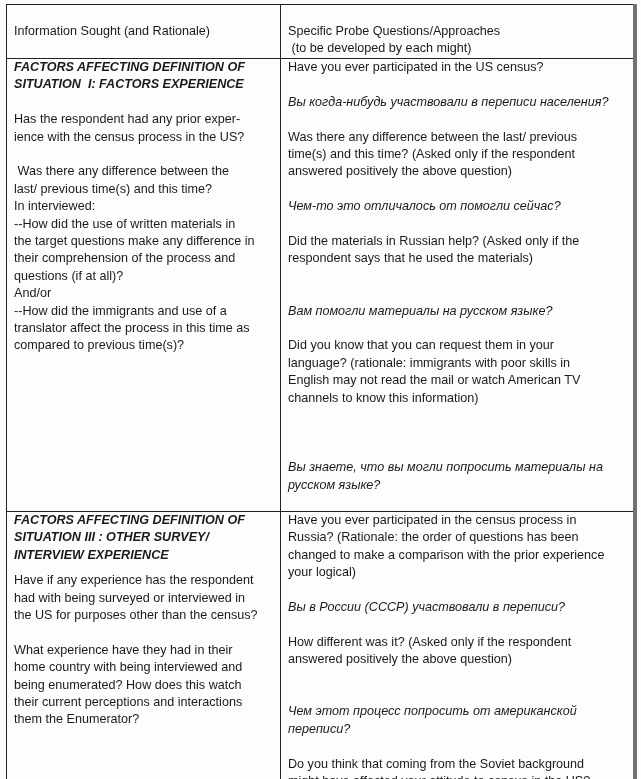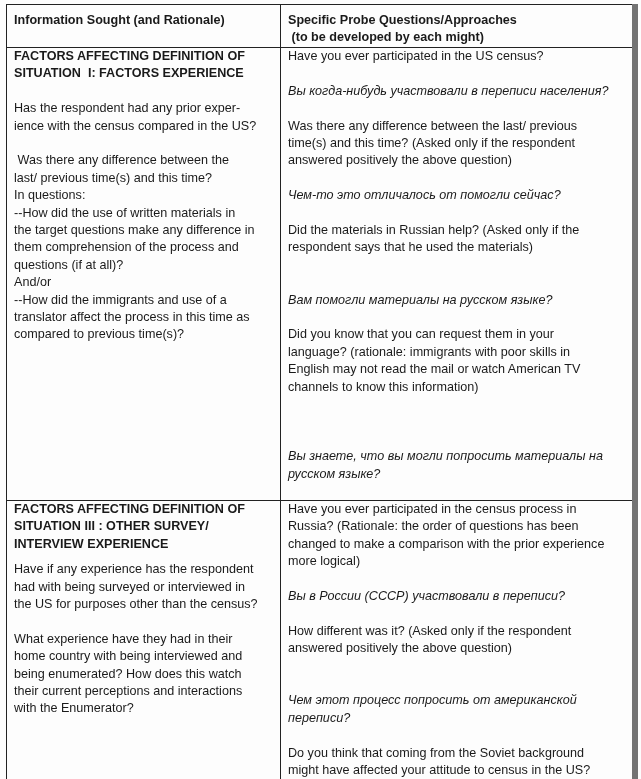--- a/index.html
+++ b/index.html
@@ -2,32 +2,32 @@
 <html><head>
 <meta charset="utf-8">
 <style>
   html, body { margin:0; padding:0; background:#fdfdfd; }
   body { width:641px; height:779px; position:relative; overflow:hidden;
          font-family:"Liberation Sans", sans-serif; color:#1a1a1a; }
   table { position:absolute; left:6px; top:4px; width:628px; border-collapse:collapse;
           table-layout:fixed; }
   td, th { border:1.5px solid #222; vertical-align:top; padding:0 6px 0 7px;
            font-size:12.6px; line-height:17.4px; text-align:left; }
-  th { font-weight:bold; height:35px; padding-top:7px; }
+  th { font-weight:normal; height:35px; padding-top:18px; }
   col.c1 { width:274px; }
   col.c2 { width:354px; }
   .gap { height:17.4px; }
   .gap2 { height:34.8px; }
   .gap3 { height:52.2px; }
   .ital { font-style:italic; }
-  .head { font-weight:bold; }
+  .head { font-weight:bold; font-style:italic; }
   tr.r1 td { height:452px; }
   tr.r2 td { height:281px; }
   tr.r2 td:last-child, tr.r2 td:first-child { border-bottom:2px solid #777; }
-  td:last-child, th:last-child { border-right:6px solid #737373; }
+  td:last-child, th:last-child { border-right:4px solid #737373; }
 </style>
 </head>
 <body>
 
 <table>
   <colgroup>
       <col class="c1">
       <col class="c2">
     </colgroup>
   <tbody>
@@ -42,28 +42,28 @@
   </tr>
 
   <tr class="r1">
     <td>
       <div class="head">
         <div>FACTORS AFFECTING DEFINITION OF</div>
         <div style="white-space:pre">SITUATION  I: FACTORS EXPERIENCE</div>
       </div>
       <div class="gap"></div>
       <div>Has the respondent had any prior exper-</div>
-      <div>ience with the census compared in the US?</div>
+      <div>ience with the census process in the US?</div>
       <div class="gap"></div>
       <div style="white-space:pre"> Was there any difference between the</div>
       <div>last/ previous time(s) and this time?</div>
-      <div>In questions:</div>
+      <div>In interviewed:</div>
       <div>--How did the use of written materials in</div>
       <div>the target questions make any difference in</div>
-      <div>them comprehension of the process and</div>
+      <div>their comprehension of the process and</div>
       <div>questions (if at all)?</div>
       <div>And/or</div>
       <div>--How did the immigrants and use of a</div>
       <div>translator affect the process in this time as</div>
       <div>compared to previous time(s)?</div>
     </td>
     <td>
       <div>Have you ever participated in the US census?</div>
       <div class="gap"></div>
       <div class="ital">Вы когда-нибудь участвовали в переписи населения?</div>
@@ -98,27 +98,27 @@
       </div>
       <div class="gap" style="height:8px"></div>
       <div>Have if any experience has the respondent</div>
       <div>had with being surveyed or interviewed in</div>
       <div>the US for purposes other than the census?</div>
       <div class="gap"></div>
       <div>What experience have they had in their</div>
       <div>home country with being interviewed and</div>
       <div>being enumerated? How does this watch</div>
       <div>their current perceptions and interactions</div>
-      <div>with the Enumerator?</div>
+      <div>them the Enumerator?</div>
     </td>
     <td>
       <div>Have you ever participated in the census process in</div>
       <div>Russia? (Rationale: the order of questions has been</div>
       <div>changed to make a comparison with the prior experience</div>
-      <div>more logical)</div>
+      <div>your logical)</div>
       <div class="gap"></div>
       <div class="ital">Вы в России (СССР) участвовали в переписи?</div>
       <div class="gap"></div>
       <div>How different was it? (Asked only if the respondent</div>
       <div>answered positively the above question)</div>
       <div class="gap2"></div>
       <div class="ital">Чем этот процесс попросить от американской</div>
       <div class="ital">переписи?</div>
       <div class="gap"></div>
       <div>Do you think that coming from the Soviet background</div>

